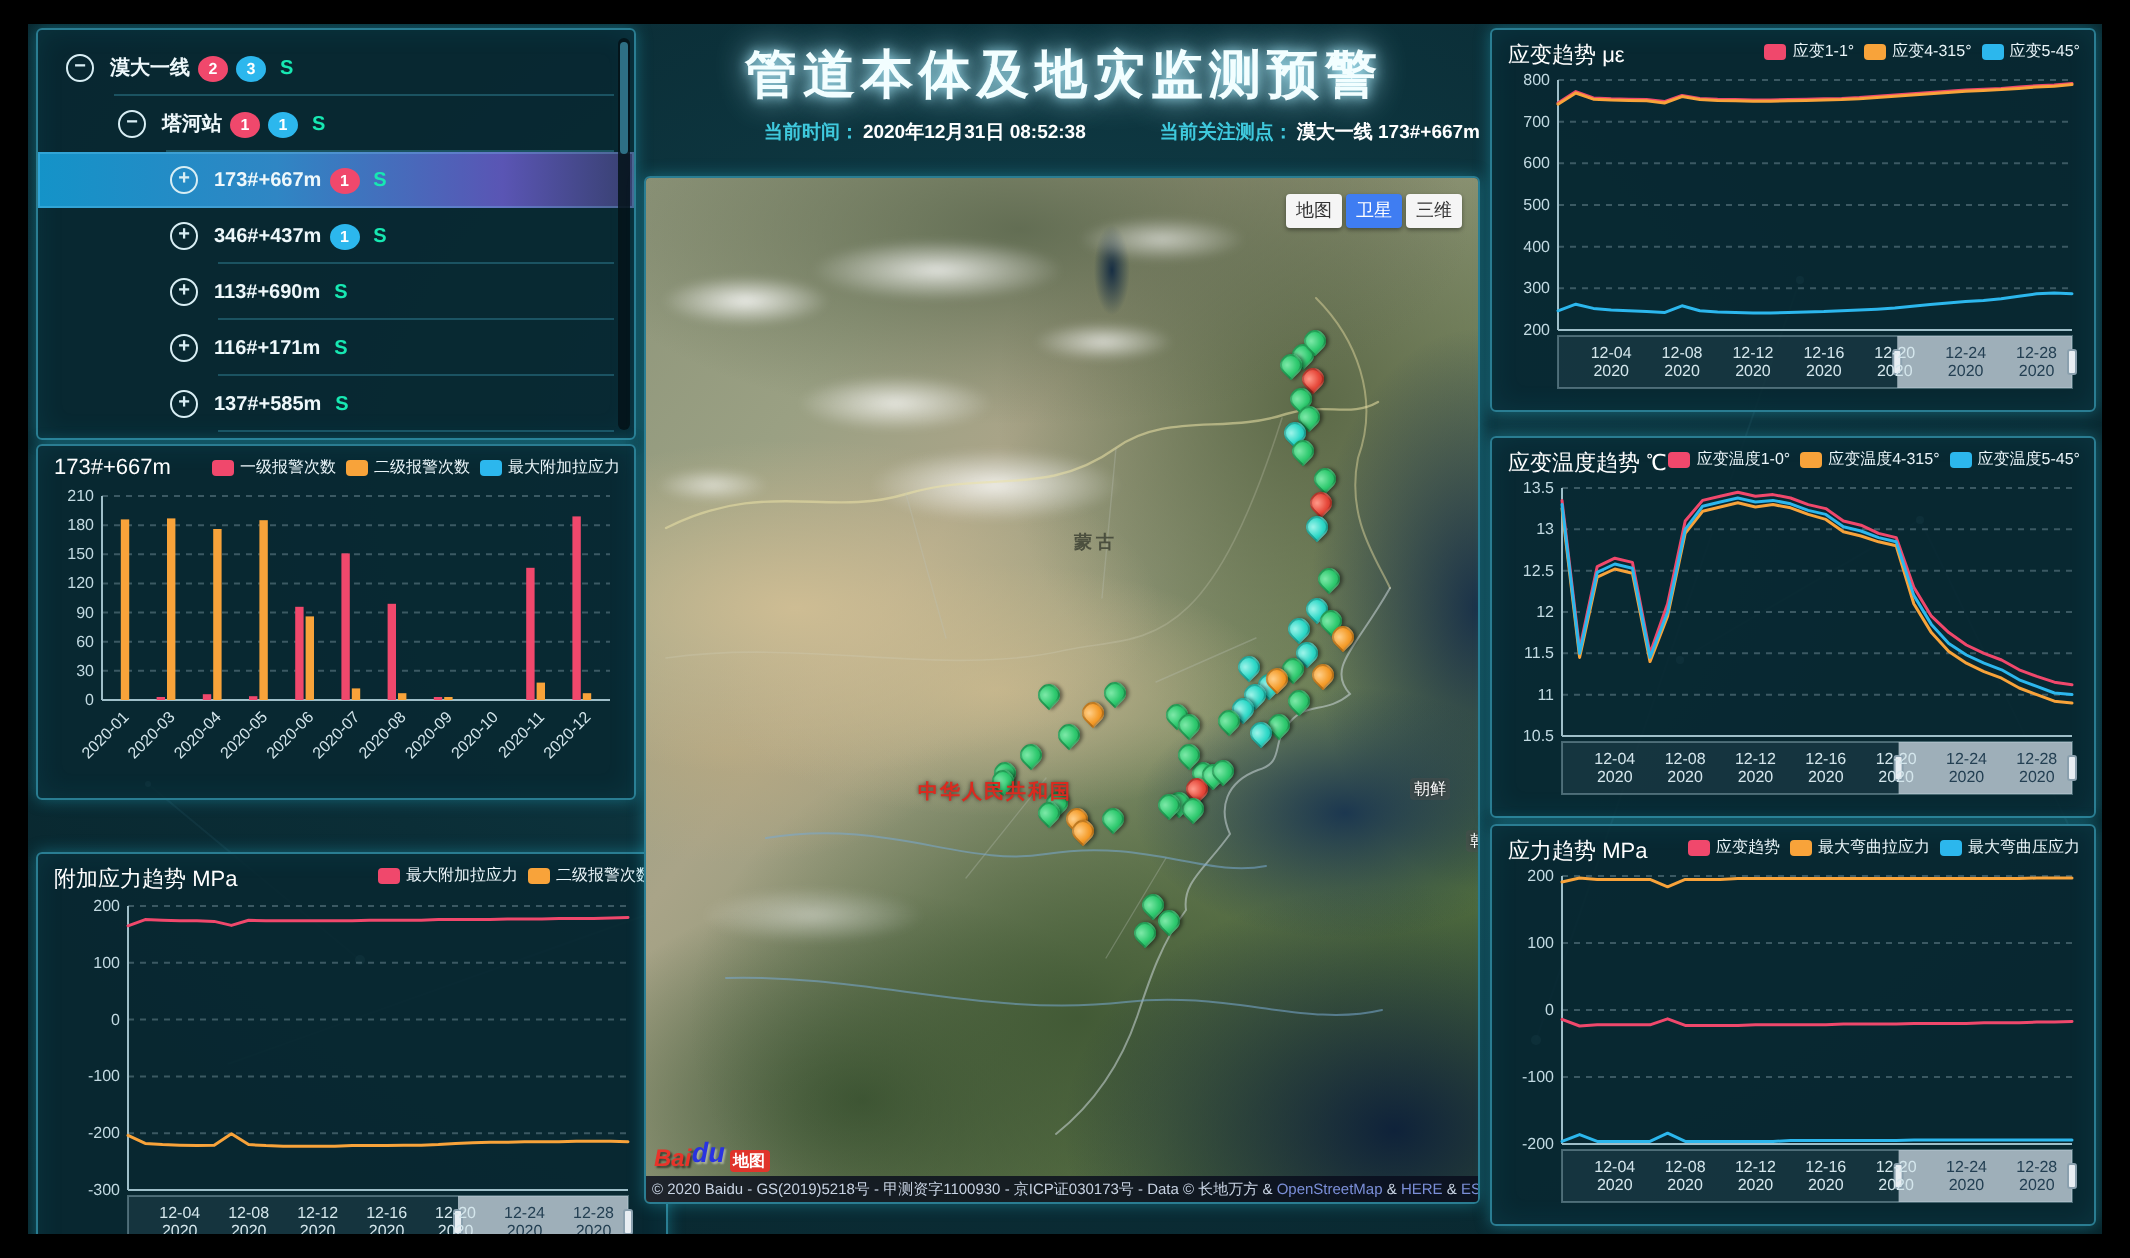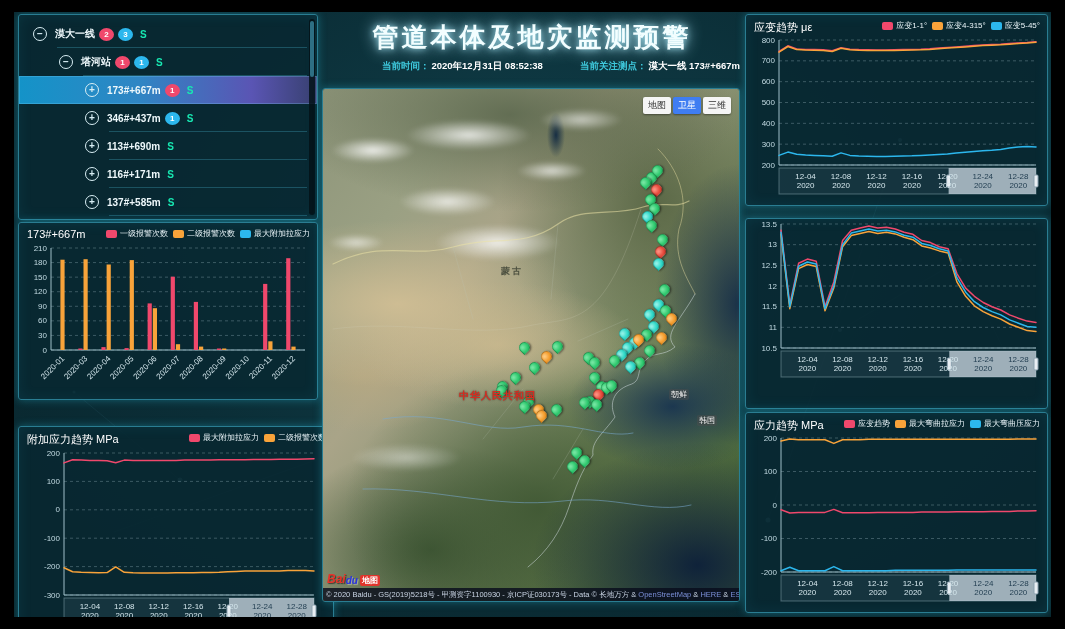--- a/index.html
+++ b/index.html
@@ -82,21 +82,21 @@
   .mbtn.active{background:#3f7df2;color:#fff;}
   .maplabel{position:absolute;font-size:8px;color:#fff;background:rgba(80,80,80,0.45);padding:0 2px;border-radius:2px;
     text-shadow:0 0 2px #222;white-space:nowrap;}
   .countrylabel{position:absolute;font-size:10px;font-weight:bold;color:#d92b20;text-shadow:0 0 2px rgba(0,0,0,.6);letter-spacing:1px;white-space:nowrap;text-align:center;}
   .mongolabel{position:absolute;font-size:9px;color:rgba(72,76,60,0.95);font-weight:bold;letter-spacing:2px;}
   .attr{position:absolute;left:0;right:0;bottom:0;height:13px;background:rgba(8,12,28,0.82);color:#c9d4e4;
     font-size:7.5px;line-height:13px;padding:0 3px;white-space:nowrap;overflow:hidden;z-index:5;}
   .attr .alink{color:#7b8fd8;}
   .blogo{position:absolute;left:4px;bottom:15px;display:flex;align-items:flex-end;z-index:5;}
   .blogo .bai{color:#e8332a;font-weight:bold;font-size:12px;font-style:italic;text-shadow:1px 1px 1px rgba(0,0,0,.5);}
-  .blogo .du{color:#2932e1;font-weight:bold;font-size:10px;font-style:italic;text-shadow:1px 1px 1px rgba(255,255,255,.4);}
+  .blogo .du{color:#2932e1;font-weight:bold;font-size:14px;font-style:italic;text-shadow:1px 1px 1px rgba(255,255,255,.4);font-family:Liberation Mono, monospace;}
   .blogo .bmap{background:#e0342b;color:#fff;font-size:8px;padding:0 2px;border-radius:2px;margin-left:2px;font-weight:bold;}
 </style>
 </head>
 <body>
 
 <div id="dash">
 
   <svg id="bgdeco" width="1037" height="605">
     <g stroke="#7fd4e8" stroke-opacity="0.06" fill="none">
       <path d="M100,520 L316,443 L520,560"></path>
@@ -371,21 +371,21 @@
         <span class="pin g" style="left: 248px; top: 358px;"></span>
         <span class="pin g" style="left: 256px; top: 366px;"></span>
         <span class="pin g" style="left: 244px; top: 372px;"></span>
       </div>
     <div class="mapctl">
       <span class="mbtn">地图</span>
       <span class="mbtn active">卫星</span>
       <span class="mbtn">三维</span>
     </div>
     <div class="countrylabel" style="left:136px;top:300px;">中华人民共和国</div>
-    <div id="maplabels" style="position:absolute;inset:0;pointer-events:none;">
+    <div id="maplabels" style="position:absolute;inset:0;pointer-events:none;margin-left:36px;">
         <span class="mongolabel" style="left: 178px; top: 176px;">蒙古</span>
         <span class="maplabel" style="left: 346px; top: 300px;">朝鲜</span>
         <span class="maplabel" style="left: 374px; top: 326px;">韩国</span>
       </div>
     <div class="blogo">
       <span class="bai">Bai</span>
         <span class="du">du</span>
         <span class="bmap">地图</span>
     </div>
     <div class="attr" id="mapattr">© 2020 Baidu - GS(2019)5218号 - 甲测资字1100930 - 京ICP证030173号 - Data © 长地万方 &amp; <span class="alink">OpenStreetMap</span> &amp; <span class="alink">HERE</span> &amp; <span class="alink">ESO</span></div>
@@ -444,20 +444,37 @@
         <text x="233.82758620689657" y="153" class="xt dk" text-anchor="middle">2020</text>
         <text x="269.2758620689655" y="144" class="xt dk" text-anchor="middle">12-28</text>
         <text x="269.2758620689655" y="153" class="xt dk" text-anchor="middle">2020</text>
         <polyline points="30.0,16.5 38.9,10.8 47.7,14.0 56.6,14.4 65.4,14.6 74.3,14.8 83.2,15.8 92.0,12.7 100.9,14.2 109.8,14.6 118.6,14.8 127.5,15.0 136.3,15.0 145.2,14.8 154.1,14.6 162.9,14.4 171.8,14.2 180.7,13.8 189.5,13.1 198.4,12.5 207.2,11.9 216.1,11.3 225.0,10.6 233.8,10.0 242.7,9.6 251.6,9.2 260.4,8.5 269.3,7.9 278.1,7.5 287.0,6.7" fill="none" stroke="#f0486c" stroke-width="1.5" stroke-linejoin="round" stroke-linecap="round"></polyline>
         <polyline points="30.0,17.1 38.9,11.5 47.7,14.6 56.6,15.0 65.4,15.2 74.3,15.4 83.2,16.5 92.0,13.3 100.9,14.8 109.8,15.2 118.6,15.4 127.5,15.6 136.3,15.6 145.2,15.4 154.1,15.2 162.9,15.0 171.8,14.8 180.7,14.4 189.5,13.8 198.4,13.1 207.2,12.5 216.1,11.9 225.0,11.3 233.8,10.6 242.7,10.2 251.6,9.8 260.4,9.2 269.3,8.5 278.1,8.1 287.0,7.3" fill="none" stroke="#f8a33a" stroke-width="1.5" stroke-linejoin="round" stroke-linecap="round"></polyline>
         <polyline points="30.0,120.4 38.9,117.1 47.7,119.2 56.6,120.0 65.4,120.4 74.3,120.8 83.2,121.3 92.0,117.9 100.9,120.4 109.8,121.0 118.6,121.3 127.5,121.5 136.3,121.5 145.2,121.3 154.1,121.0 162.9,120.8 171.8,120.4 180.7,120.0 189.5,119.6 198.4,119.0 207.2,118.1 216.1,117.3 225.0,116.5 233.8,115.8 242.7,115.2 251.6,114.4 260.4,113.1 269.3,111.9 278.1,111.5 287.0,111.9" fill="none" stroke="#2cb7ed" stroke-width="1.5" stroke-linejoin="round" stroke-linecap="round"></polyline>
       </svg>
   </div>
 
   <div class="panel" style="left:731px;top:206px;width:303px;height:191px;">
+    <div class="phead">
+      <div class="ptitle"><span>应变温度趋势</span> <span>℃</span></div>
+      <div class="legend">
+          <span class="lg">
+            <span class="sw" style="background: rgb(240, 72, 108);"></span>
+            <span>应变温度1-0°</span>
+          </span>
+          <span class="lg">
+            <span class="sw" style="background: rgb(248, 163, 58);"></span>
+            <span>应变温度4-315°</span>
+          </span>
+          <span class="lg">
+            <span class="sw" style="background: rgb(44, 183, 237);"></span>
+            <span>应变温度5-45°</span>
+          </span>
+        </div>
+    </div>
     <svg style="display:block;margin:0 auto;" width="295" height="163" viewBox="0 0 295 163">
         <line x1="32" y1="5" x2="287" y2="5" class="grid"></line>
         <text x="28" y="7.5" class="tick" text-anchor="end">13.5</text>
         <line x1="32" y1="25.666666666666664" x2="287" y2="25.666666666666664" class="grid"></line>
         <text x="28" y="28.166666666666664" class="tick" text-anchor="end">13</text>
         <line x1="32" y1="46.33333333333333" x2="287" y2="46.33333333333333" class="grid"></line>
         <text x="28" y="48.83333333333333" class="tick" text-anchor="end">12.5</text>
         <line x1="32" y1="67" x2="287" y2="67" class="grid"></line>
         <text x="28" y="69.5" class="tick" text-anchor="end">12</text>
         <line x1="32" y1="87.66666666666666" x2="287" y2="87.66666666666666" class="grid"></line>

